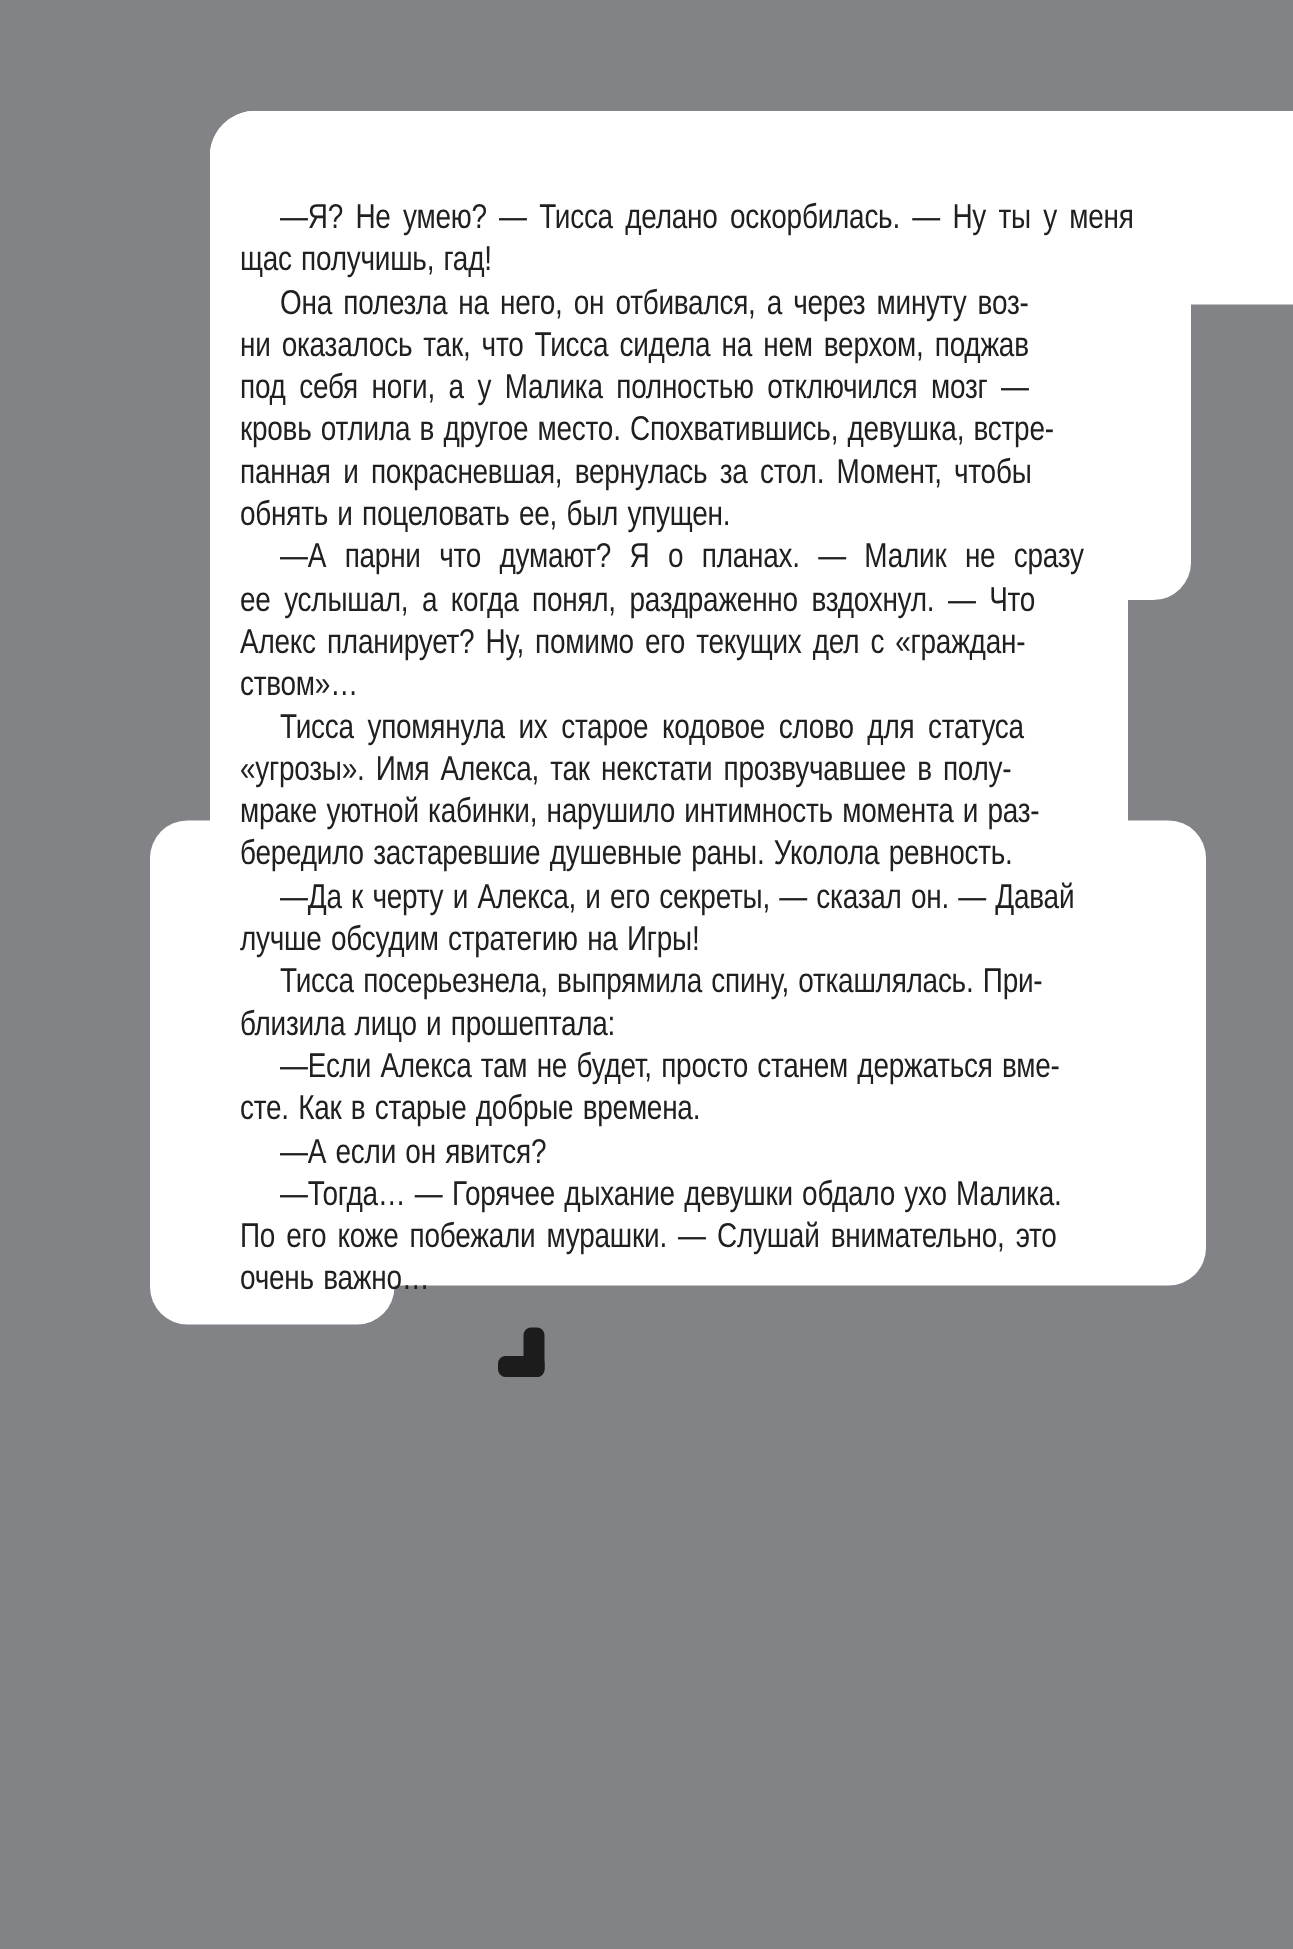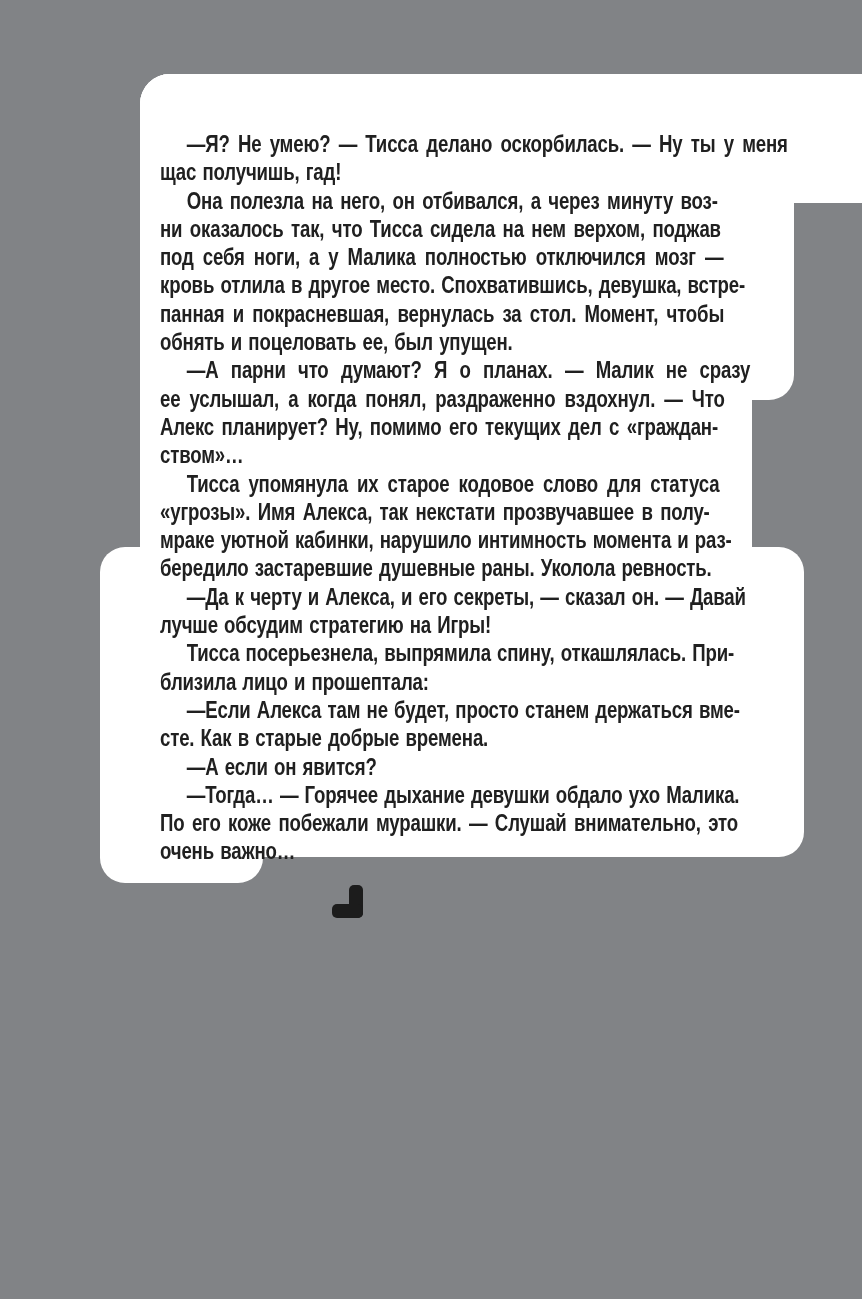--- a/index.html
+++ b/index.html
@@ -1,20 +1,20 @@
 <!DOCTYPE html>
 <html style="--background: #818386; --page: #ffffff; --text: #202020; --glyph: #1c1c1c;"><head>
 <meta charset="utf-8">
 <style>
   :root{
     --bg:#818386; --page:#ffffff; --text:#202020; --glyph:#1c1c1c;
   }
   html,body{margin:0;padding:0;}
   body{background:var(--bg);font-family:"Liberation Sans","DejaVu Sans",sans-serif;}
-  .screen{position:relative;width:862px;height:1042px;background:var(--bg);overflow:hidden;font-weight:bold;}
+  .screen{position:relative;width:862px;height:1042px;background:var(--bg);overflow:hidden;}
   .card{position:absolute;background:var(--page);}
   
   .card-a1{left:140px;top:74px;right:0;height:129px;border-radius:30px 0 0 0;}
   
   .card-a2{left:140px;top:74px;width:654px;height:326px;border-radius:30px 0 25px 0;}
   
   .card-a3{left:140px;top:74px;width:612px;height:486px;border-radius:30px 0 0 0;}
   
   .card-b{left:100px;top:547px;width:704px;height:310px;border-radius:25px;}
   

